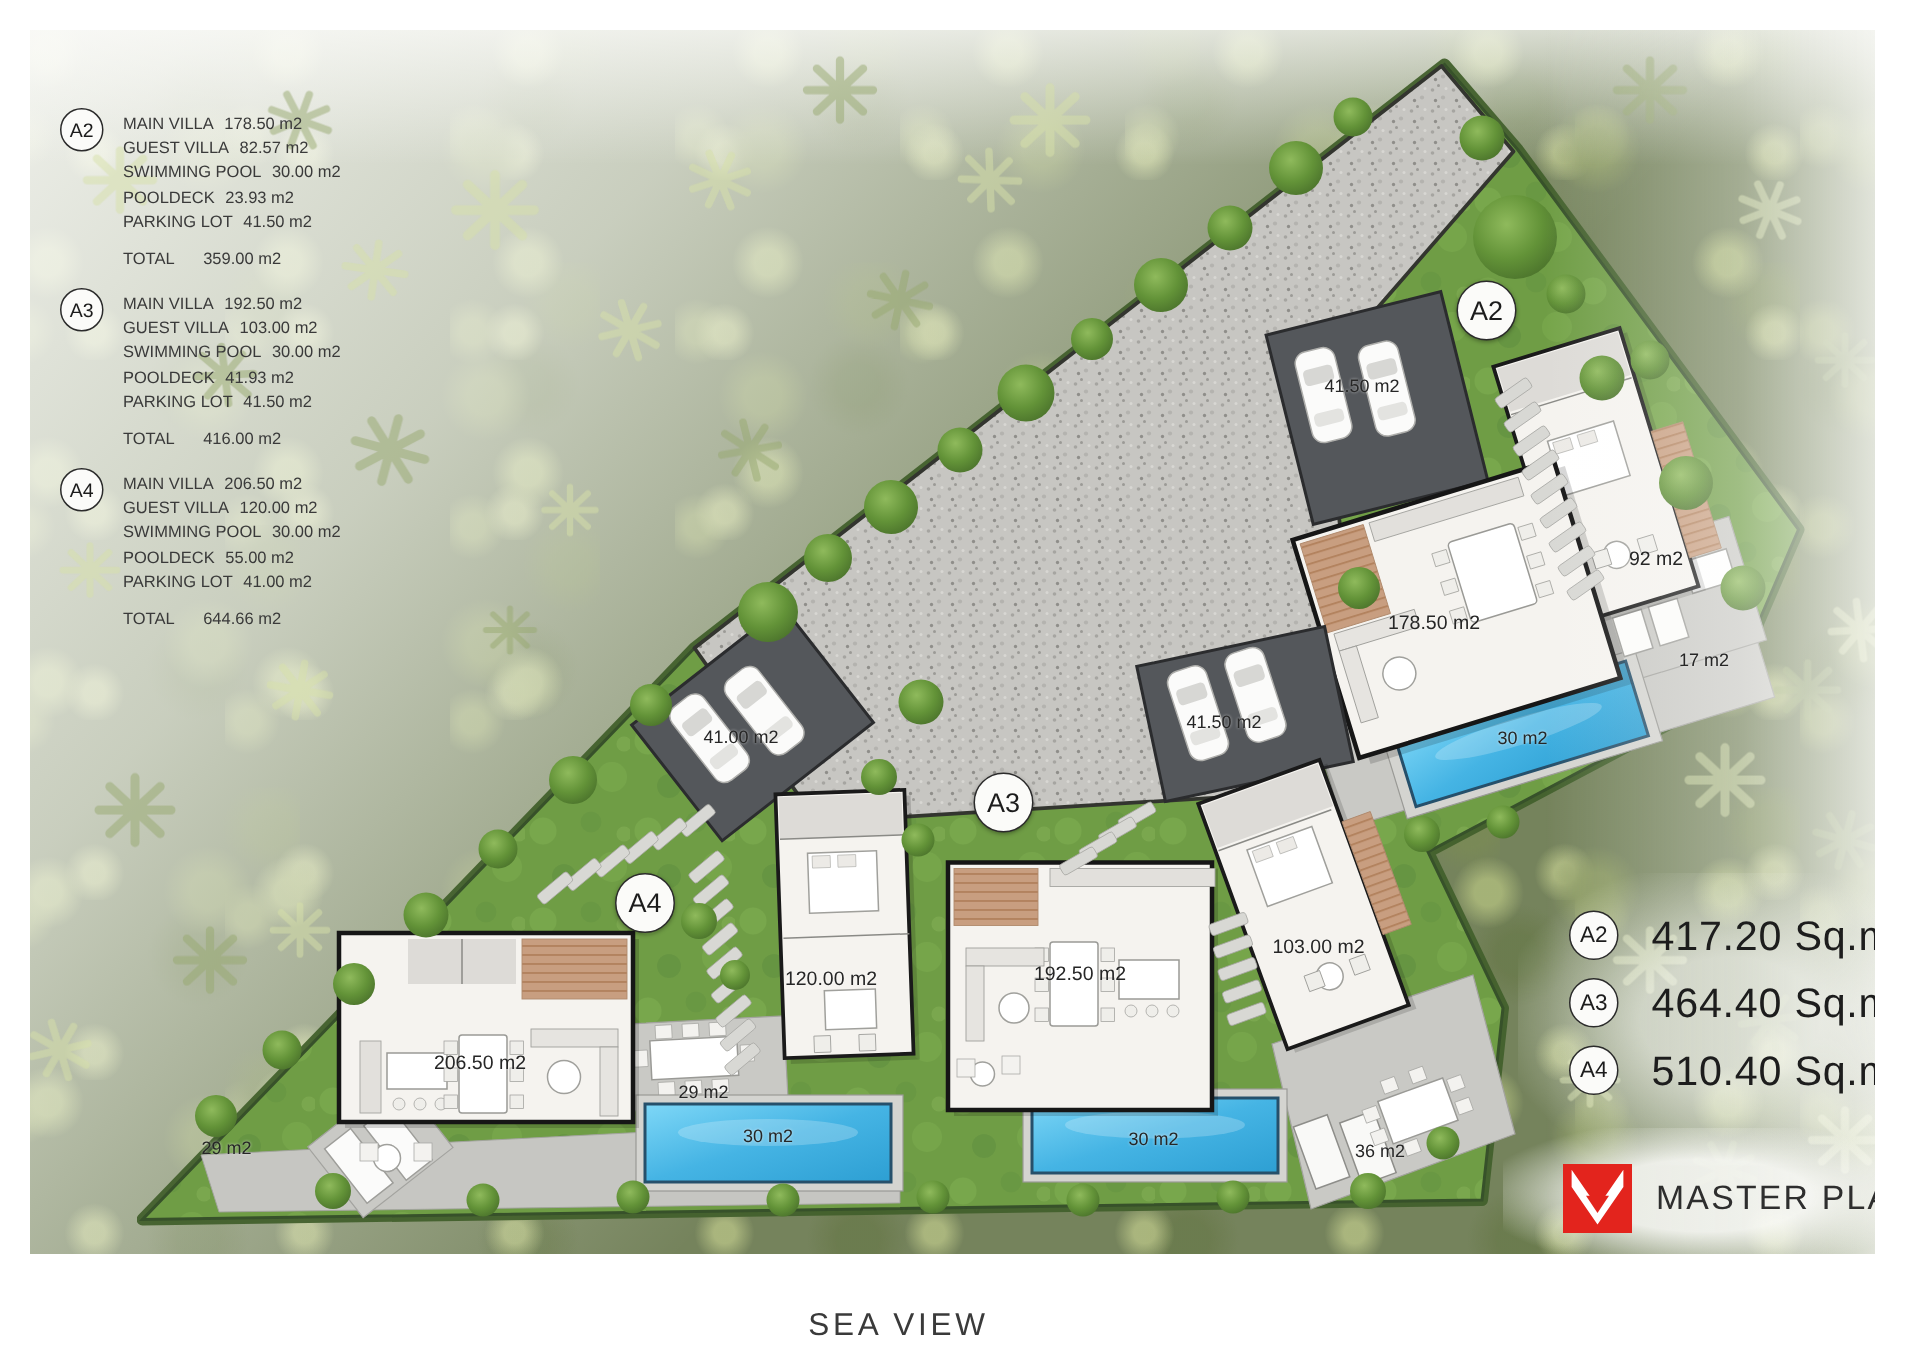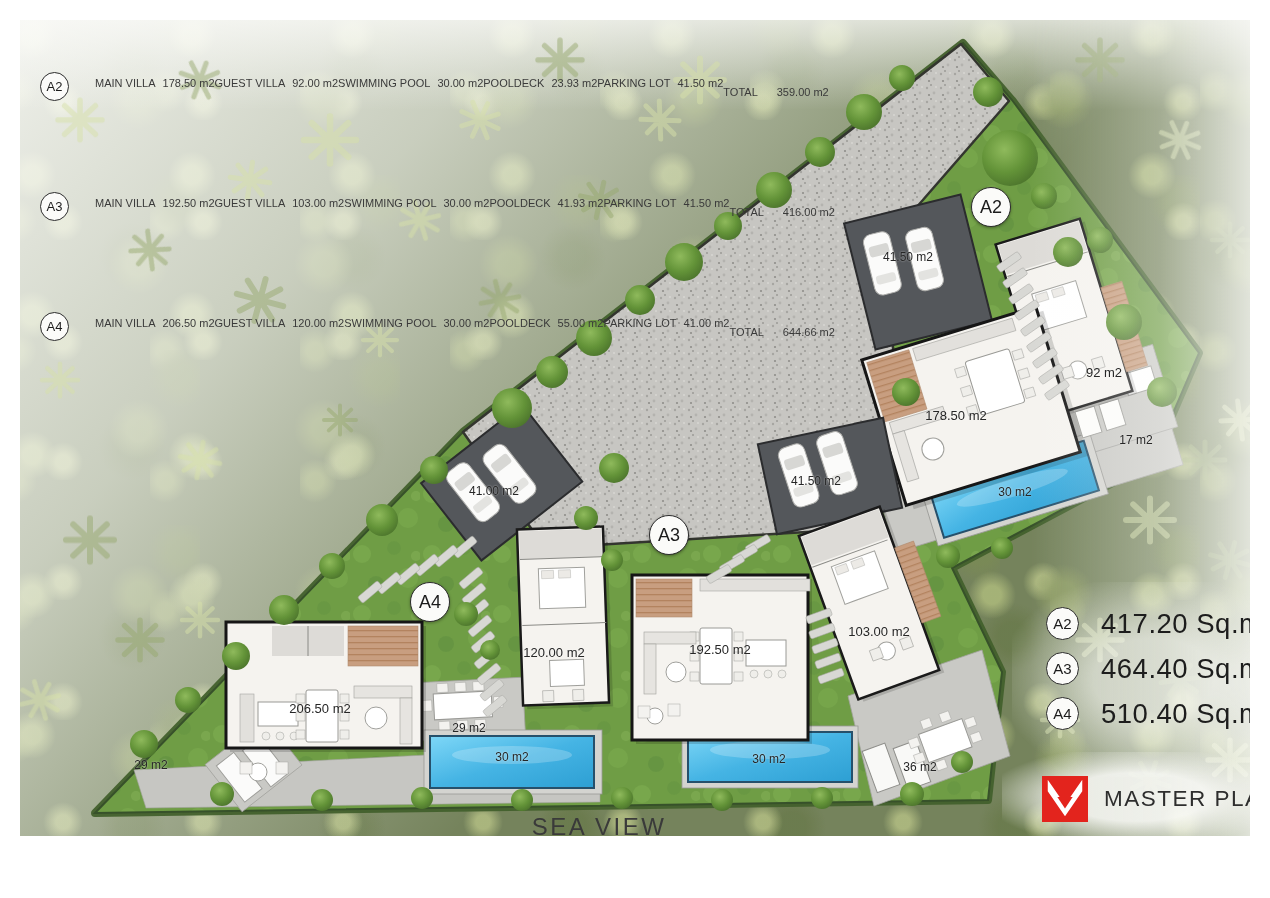--- a/index.html
+++ b/index.html
@@ -35,21 +35,21 @@
   .badge{position:absolute;border-radius:50%;background:#fbfbf9;border:1.5px solid #2b2b2b;
          color:#1c1c1c;display:flex;align-items:center;justify-content:center;
          transform:translate(-50%,-50%);box-shadow:0 1px 3px rgba(0,0,0,.35);z-index:6;}
   .badge.lg{width:38px;height:38px;font-size:18px;}
   .badge.md{position:static;transform:none;width:31px;height:31px;font-size:15px;box-shadow:none;flex:none;}
   .badge.sm{position:static;transform:none;width:27px;height:27px;font-size:13px;
             box-shadow:none;border-width:1.3px;flex:none;}
 
   
   .legend-block{position:absolute;left:40px;display:flex;align-items:flex-start;gap:13px;z-index:7;}
-  .legend-rows{display:flex;flex-direction:row;padding-top:3px;margin-left:13px;}
+  .legend-rows{display:flex;flex-direction:column;padding-top:3px;}
   .legend-row{display:flex;gap:7px;font-size:11px;line-height:16.2px;color:#3a3a3a;white-space:nowrap;}
   .legend-row.total{margin-top:9px;}
   .legend-row.total .val{margin-left:12px;}
 
   
   .plan-label{position:absolute;transform:translate(-50%,-50%);font-size:12px;color:#262626;
               white-space:nowrap;z-index:6;text-shadow:0 0 2px rgba(255,255,255,.65);}
   .plan-label.lg{font-size:13px;}
 
   
@@ -60,22 +60,22 @@
   
   .brand{position:absolute;left:1042px;top:776px;display:flex;align-items:center;gap:16px;z-index:7;}
   .brand-text{font-size:22.5px;letter-spacing:1.5px;color:#2e2e2e;white-space:nowrap;}
 
   
   .frame{position:absolute;background:#ffffff;z-index:8;}
   .frame.top{left:0;top:0;right:0;height:20px;}
   .frame.left{left:0;top:0;bottom:0;width:20px;}
   .frame.right{right:0;top:0;bottom:0;width:20px;}
   .frame.bottom{left:0;right:0;bottom:0;height:62px;}
-  .sea-view{position:absolute;left:599px;top:813px;transform:translateX(-50%);
-            font-size:24px;letter-spacing:2.5px;color:#3a3a3a;z-index:9;white-space:nowrap;}
+  .sea-view{position:absolute;left:599px;top:872px;transform:translateX(-50%);
+            font-size:21px;letter-spacing:2.5px;color:#3a3a3a;z-index:9;white-space:nowrap;}
 </style>
 </head>
 <body>
 
 <div class="canvas">
 
   <div class="forest"></div>
   <div class="fade-tl"></div>
   <div class="fade-top"></div>
 
@@ -443,21 +443,21 @@
 
   <div class="legend-block" style="top:72px">
     <div class="badge sm">A2</div>
     <div class="legend-rows">
       <div class="legend-row">
           <span class="lbl">MAIN VILLA</span>
           <span class="val">178.50 m2</span>
         </div>
       <div class="legend-row">
           <span class="lbl">GUEST VILLA</span>
-          <span class="val">92.00 m2</span>
+          <span class="val">82.57 m2</span>
         </div>
       <div class="legend-row">
           <span class="lbl">SWIMMING POOL</span>
           <span class="val">30.00 m2</span>
         </div>
       <div class="legend-row">
           <span class="lbl">POOLDECK</span>
           <span class="val">23.93 m2</span>
         </div>
       <div class="legend-row">

